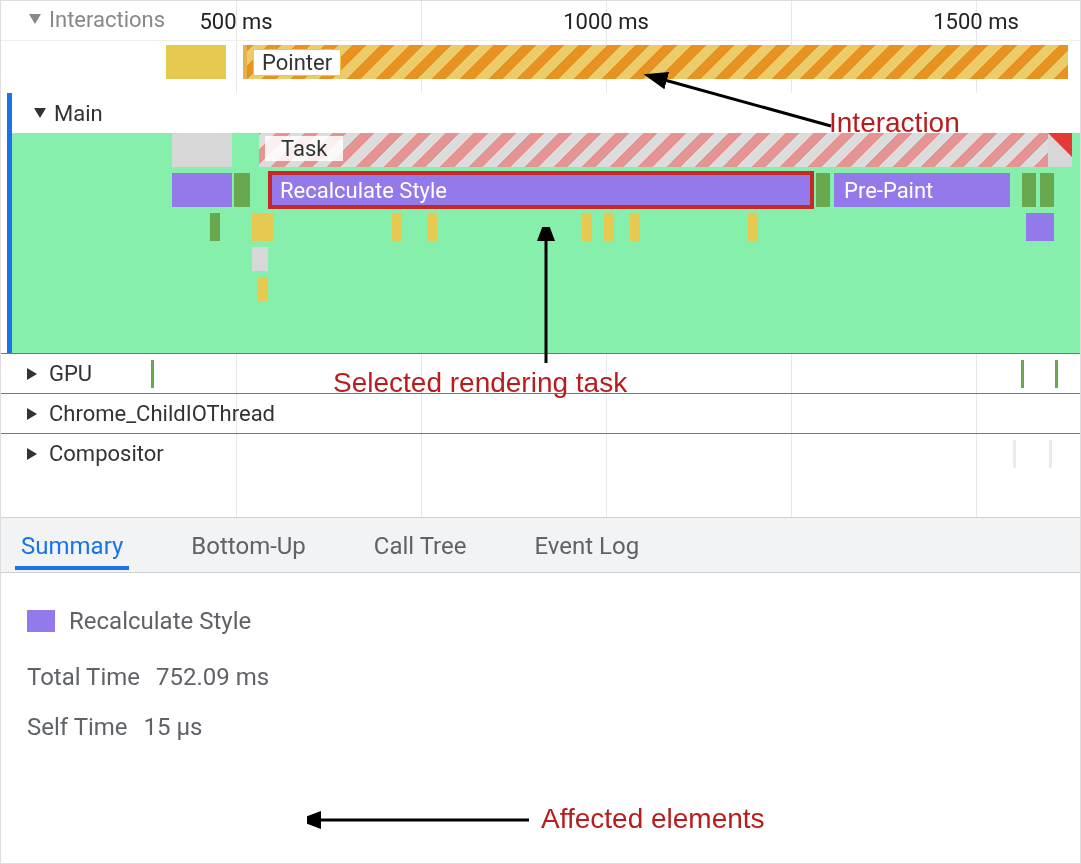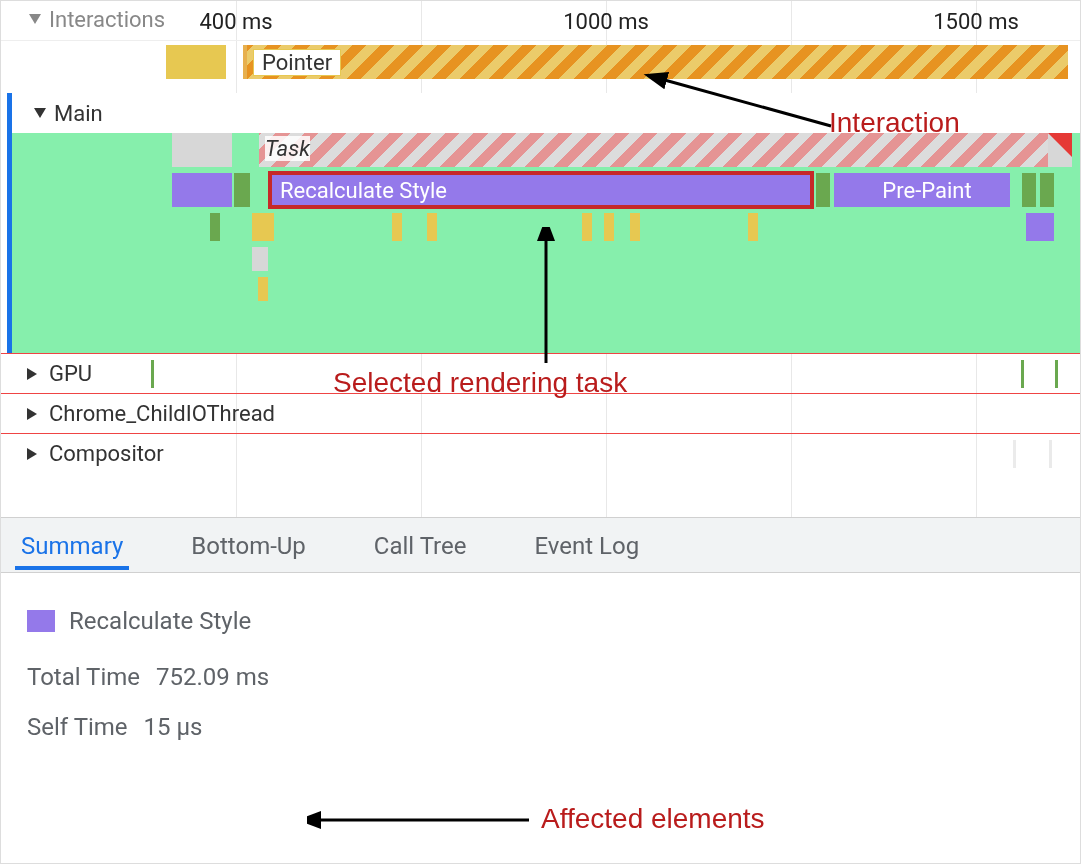--- a/index.html
+++ b/index.html
@@ -137,22 +137,21 @@
       #e59494 10px,
       #dcdcdc 10px,
       #dcdcdc 20px
     );
   }
   .task-bar-label {
     position: absolute;
     left: 6px; top: 3px;
     font-size: 22px;
     background: rgba(255,255,255,0.85);
-    padding: 0 0;
-    font-style: italic;
+    padding: 0 16px;
   }
   .task-tail {
     position:absolute;
     right: 8px; top:0; height:34px; width:24px;
     background:#d7d7d7;
   }
   .red-corner {
      position:absolute;
      right:8px; top:0;
      width:0; height:0;
@@ -246,21 +245,21 @@
   <div class="gridline" style="left:420px; height:516px;"></div>
   <div class="gridline" style="left:605px; height:516px;"></div>
   <div class="gridline" style="left:790px; height:516px;"></div>
   <div class="gridline" style="left:975px; height:516px;"></div>
 
   <div class="ruler">
     <span class="track-header" style="position:absolute; left:0; top:0;">
       <span class="triangle"></span>
       <span>Interactions</span>
     </span>
-    <span class="tick-label" style="left:235px">400 ms</span>
+    <span class="tick-label" style="left:235px">500 ms</span>
     <span class="tick-label" style="left:605px">1000 ms</span>
     <span class="tick-label" style="left:975px">1500 ms</span>
   </div>
 
   <div class="interactions-row">
     <div class="pointer-pre"></div>
     <div class="pointer-main"></div>
     <div class="pointer-label">Pointer</div>
   </div>
 
@@ -277,21 +276,21 @@
       </div>
       <div class="task-tail"></div>
       <div class="red-corner"></div>
 
       <div class="flame-bar purple" style="left:160px; width:60px; top:40px;"></div>
       <div class="flame-bar green" style="left:222px; width:16px; top:40px;"></div>
       <div class="flame-bar purple selected-box" style="left:258px; width:542px; top:40px;">
          <span>Recalculate Style</span>
       </div>
       <div class="flame-bar green" style="left:804px; width:14px; top:40px;"></div>
-      <div class="flame-bar purple" style="left:822px; width:176px; top:40px;justify-content:center;">
+      <div class="flame-bar purple" style="left:822px; width:176px; top:40px;">
          <span>Pre-Paint</span>
       </div>
       <div class="flame-bar green" style="left:1010px; width:14px; top:40px;"></div>
       <div class="flame-bar green" style="left:1028px; width:14px; top:40px;"></div>
 
       <div class="flame-bar green" style="left:198px; width:8px; top:80px; height:28px;"></div>
       <div class="flame-bar yellow" style="left:240px; width:22px; top:80px; height:28px;"></div>
       <div class="flame-bar yellow" style="left:380px; width:6px; top:80px; height:28px;"></div>
       <div class="flame-bar yellow" style="left:415px; width:6px; top:80px; height:28px;"></div>
       <div class="flame-bar yellow" style="left:570px; width:6px; top:80px; height:28px;"></div>

